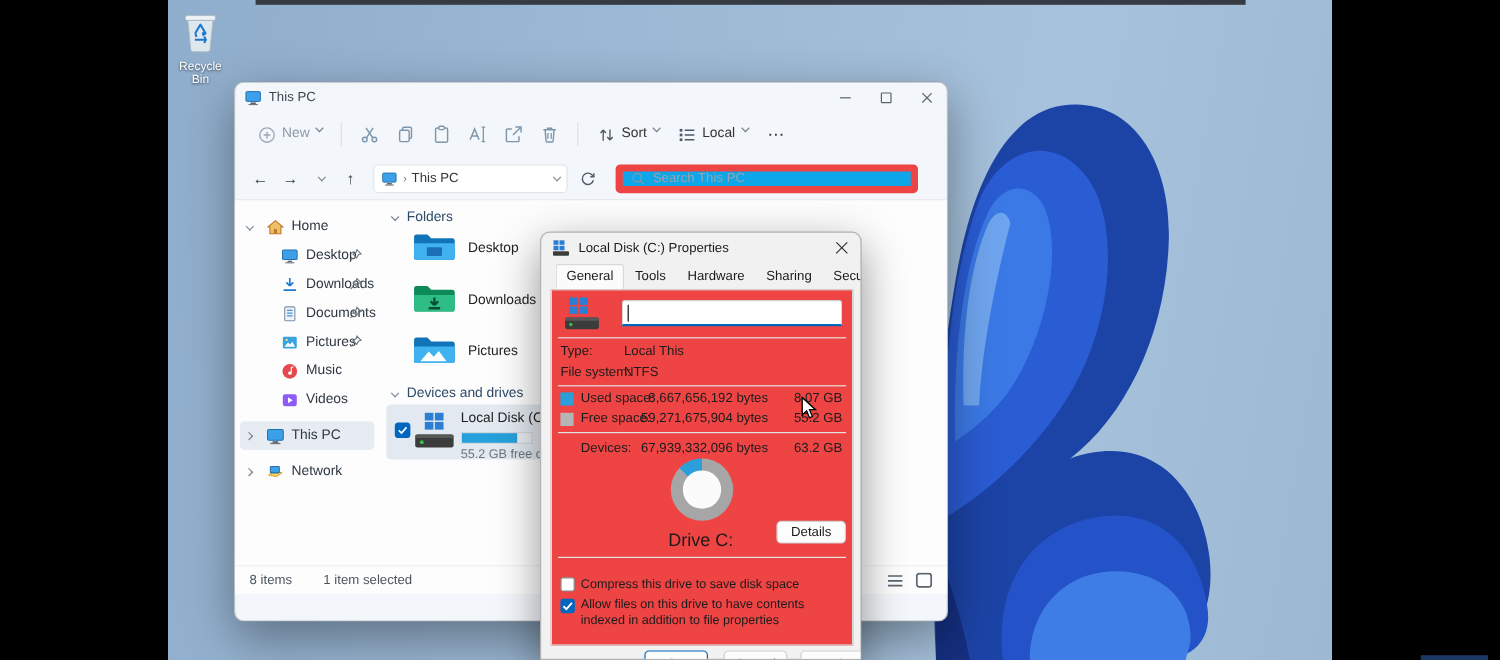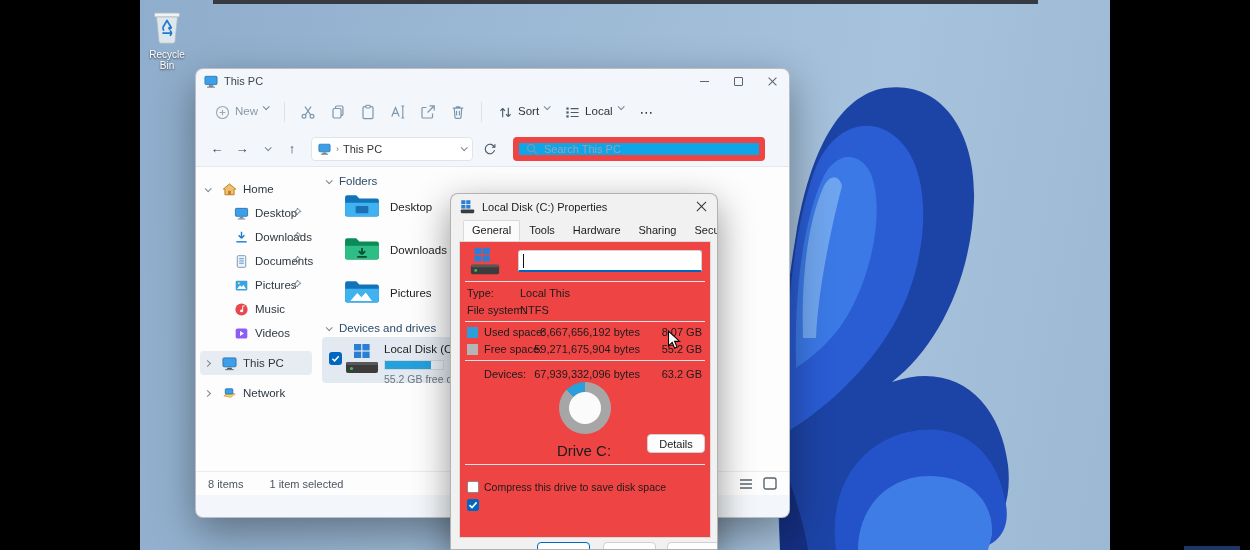--- a/index.html
+++ b/index.html
@@ -524,20 +524,21 @@
     <span class="cbx" style="top:239px">
       
     </span>
     <span class="cb-label" style="top:239px">Compress this drive to save disk space</span>
 
     <span class="cbx on" style="top:257px">
       <svg width="10" height="10" viewBox="0 0 10 10">
           <path d="M1.5 5.2 L4 7.6 L8.6 2.4" fill="none" stroke="#fff" stroke-width="1.6"></path>
         </svg>
     </span>
+    <span class="cb-label" style="top:256px">Allow files on this drive to have contents indexed in addition to file properties</span>
   </div>
 
   <div class="dlg-footer-btn default" style="left:86px">OK</div>
   <div class="dlg-footer-btn" style="left:152px">Cancel</div>
   <div class="dlg-footer-btn disabled" style="left:216px">Apply</div>
 </div>
 
 <svg class="cursor" width="14" height="20" viewBox="0 0 14 20">
   <path d="M1.5 1.2 L1.5 15.8 L5.2 12.4 L7.6 18.2 L10 17.1 L7.6 11.4 L12.6 11.4 Z" fill="#fff" stroke="#000" stroke-width="1.1"></path>
 </svg>

